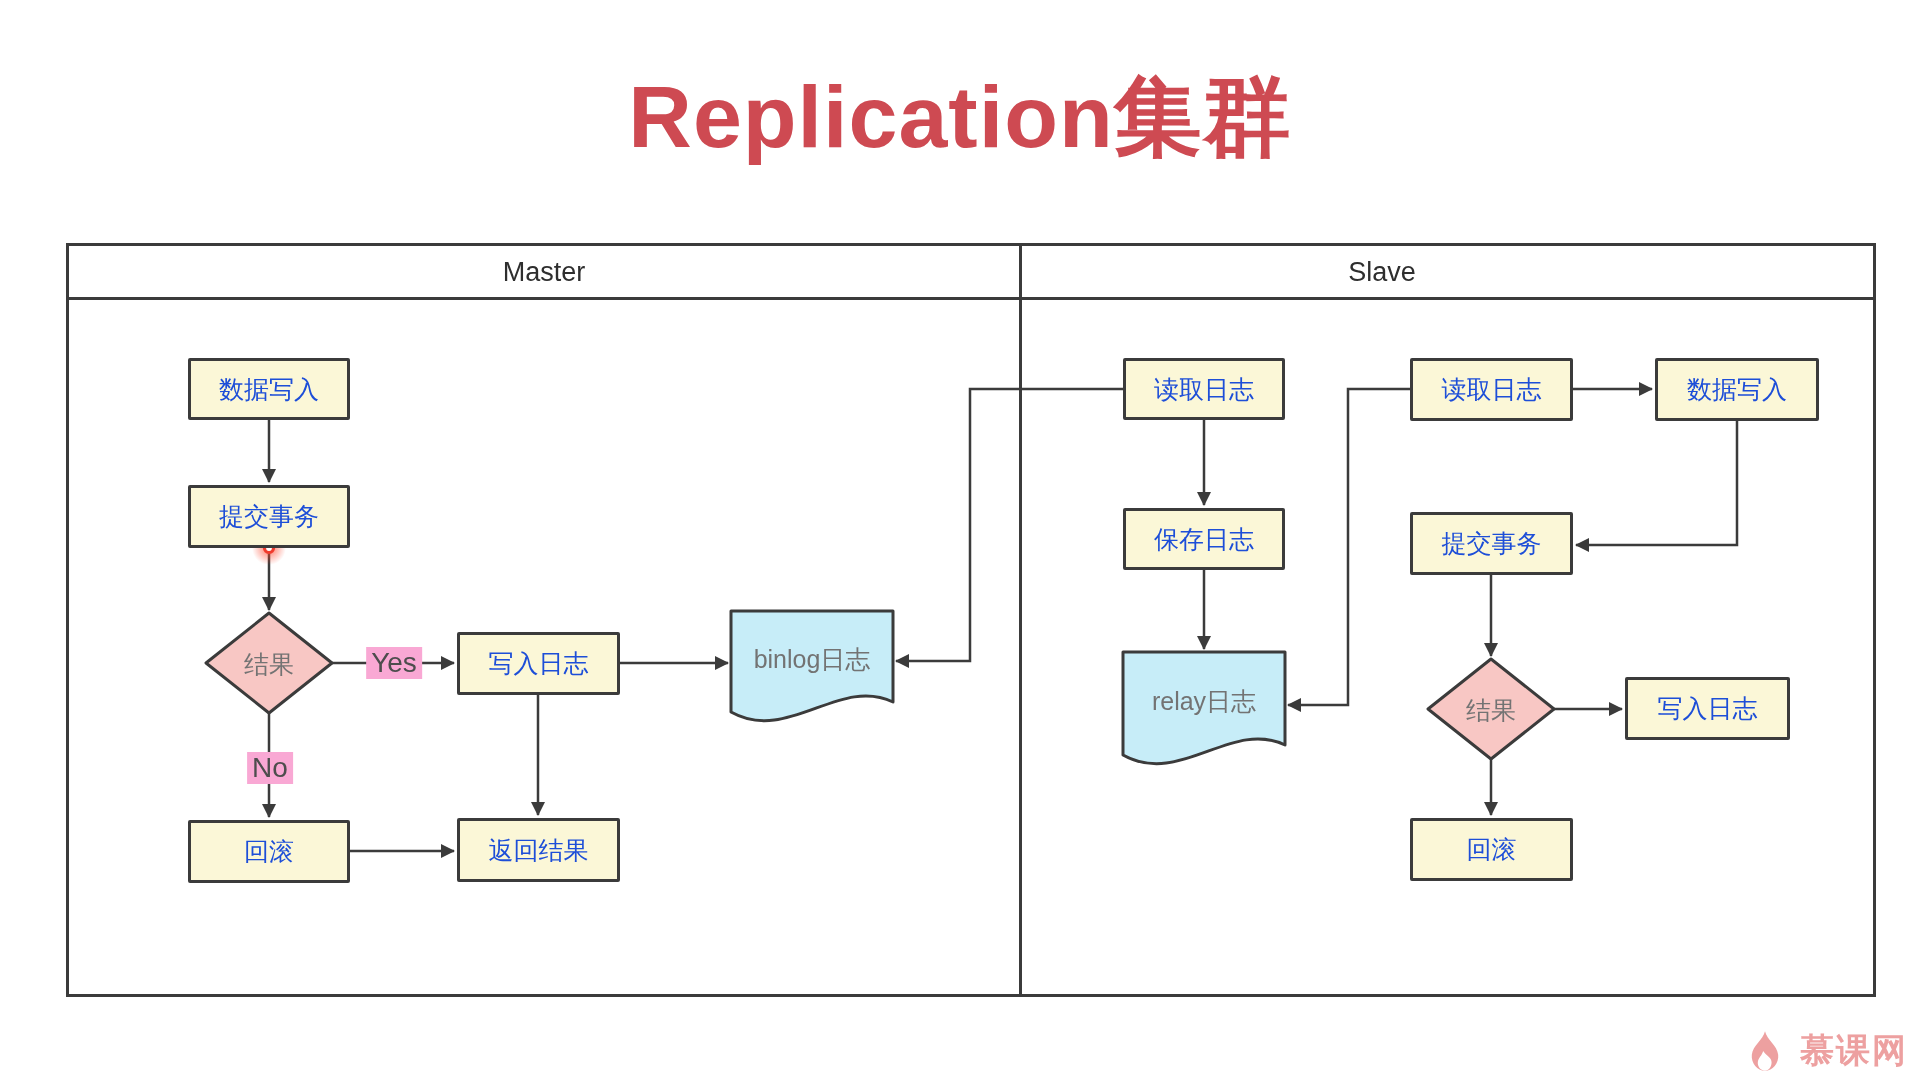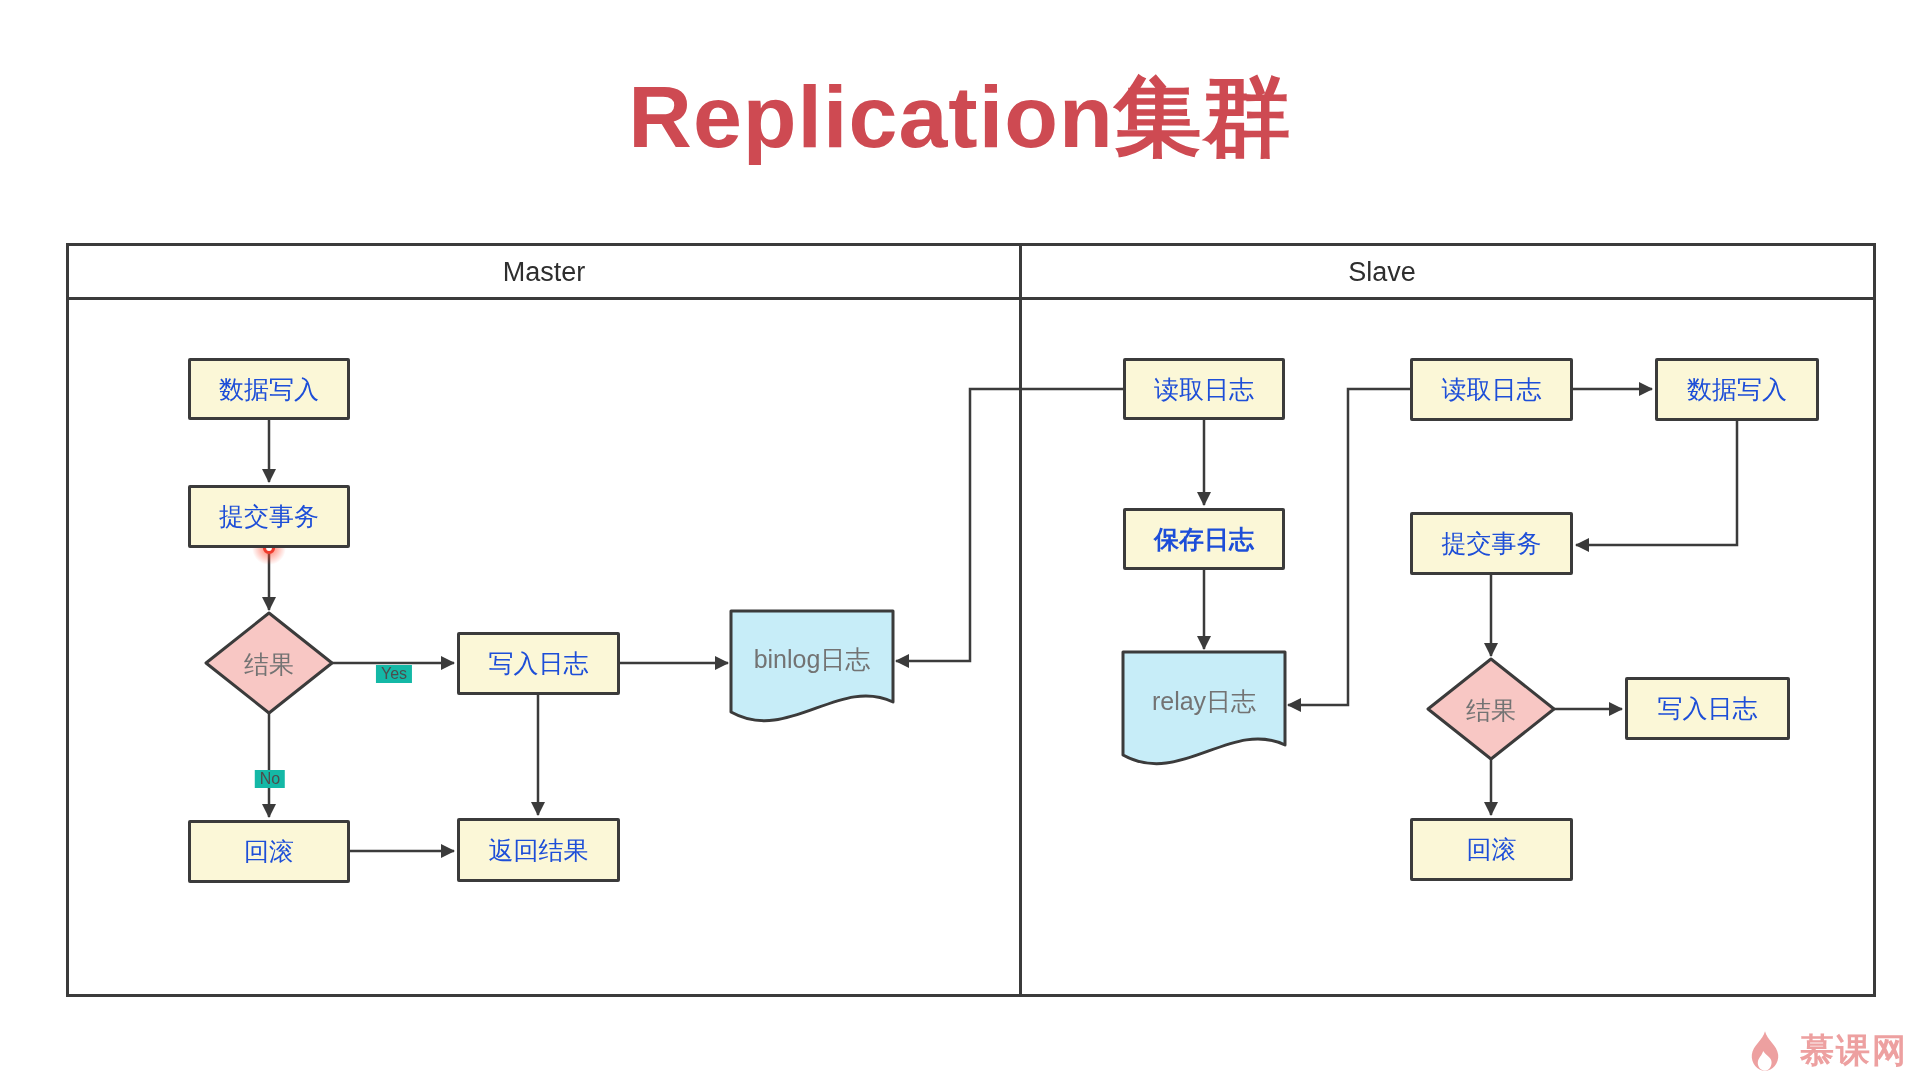--- a/index.html
+++ b/index.html
@@ -39,22 +39,22 @@
     background:#fbf7d7; border:3px solid #3b3b3b; border-radius:2px;
     display:flex; align-items:center; justify-content:center;
     font-size:25px; color:#1d4ed8; white-space:nowrap;
   }
   .shape-label {
     position:absolute; transform:translate(-50%,-50%);
     font-size:25px; color:#737373; white-space:nowrap;
   }
   .edge-label {
     position:absolute; transform:translate(-50%,-50%);
-    background:#14b8a6; padding:0 5px;
-    font-size:16px; color:#4d4d4d; white-space:nowrap;margin-top:11px;
+    background:#f9a8d4; padding:0 5px;
+    font-size:28px; color:#4d4d4d; white-space:nowrap;
   }
 
   .overlay { position:absolute; left:0; top:0; pointer-events:none; }
 
   
   .logo {
     position:absolute; right:12px; bottom:6px;
     display:flex; align-items:center; gap:19px;
     color:#eda0a0; font-size:34px; font-weight:700; letter-spacing:2px;
   }
@@ -113,21 +113,21 @@
     <circle cx="269" cy="548" r="4.5" fill="#ffffff" stroke="#f03b2d" stroke-width="3.2"></circle>
   </svg>
 
   <div class="node" style="left:188px;top:358px;width:162px;height:62px;">数据写入</div>
   <div class="node" style="left:188px;top:485px;width:162px;height:63px;">提交事务</div>
   <div class="node" style="left:457px;top:632px;width:163px;height:63px;">写入日志</div>
   <div class="node" style="left:188px;top:820px;width:162px;height:63px;">回滚</div>
   <div class="node" style="left:457px;top:818px;width:163px;height:64px;">返回结果</div>
 
   <div class="node" style="left:1123px;top:358px;width:162px;height:62px;">读取日志</div>
-  <div class="node" style="left:1123px;top:508px;width:162px;height:62px;font-weight:bold;">保存日志</div>
+  <div class="node" style="left:1123px;top:508px;width:162px;height:62px;">保存日志</div>
   <div class="node" style="left:1410px;top:358px;width:163px;height:63px;">读取日志</div>
   <div class="node" style="left:1655px;top:358px;width:164px;height:63px;">数据写入</div>
   <div class="node" style="left:1410px;top:512px;width:163px;height:63px;">提交事务</div>
   <div class="node" style="left:1625px;top:677px;width:165px;height:63px;">写入日志</div>
   <div class="node" style="left:1410px;top:818px;width:163px;height:63px;">回滚</div>
 
   <div class="shape-label" style="left:269px;top:664px;">结果</div>
   <div class="shape-label" style="left:1491px;top:710px;">结果</div>
   <div class="shape-label" style="left:812px;top:659px;">binlog日志</div>
   <div class="shape-label" style="left:1204px;top:701px;">relay日志</div>

